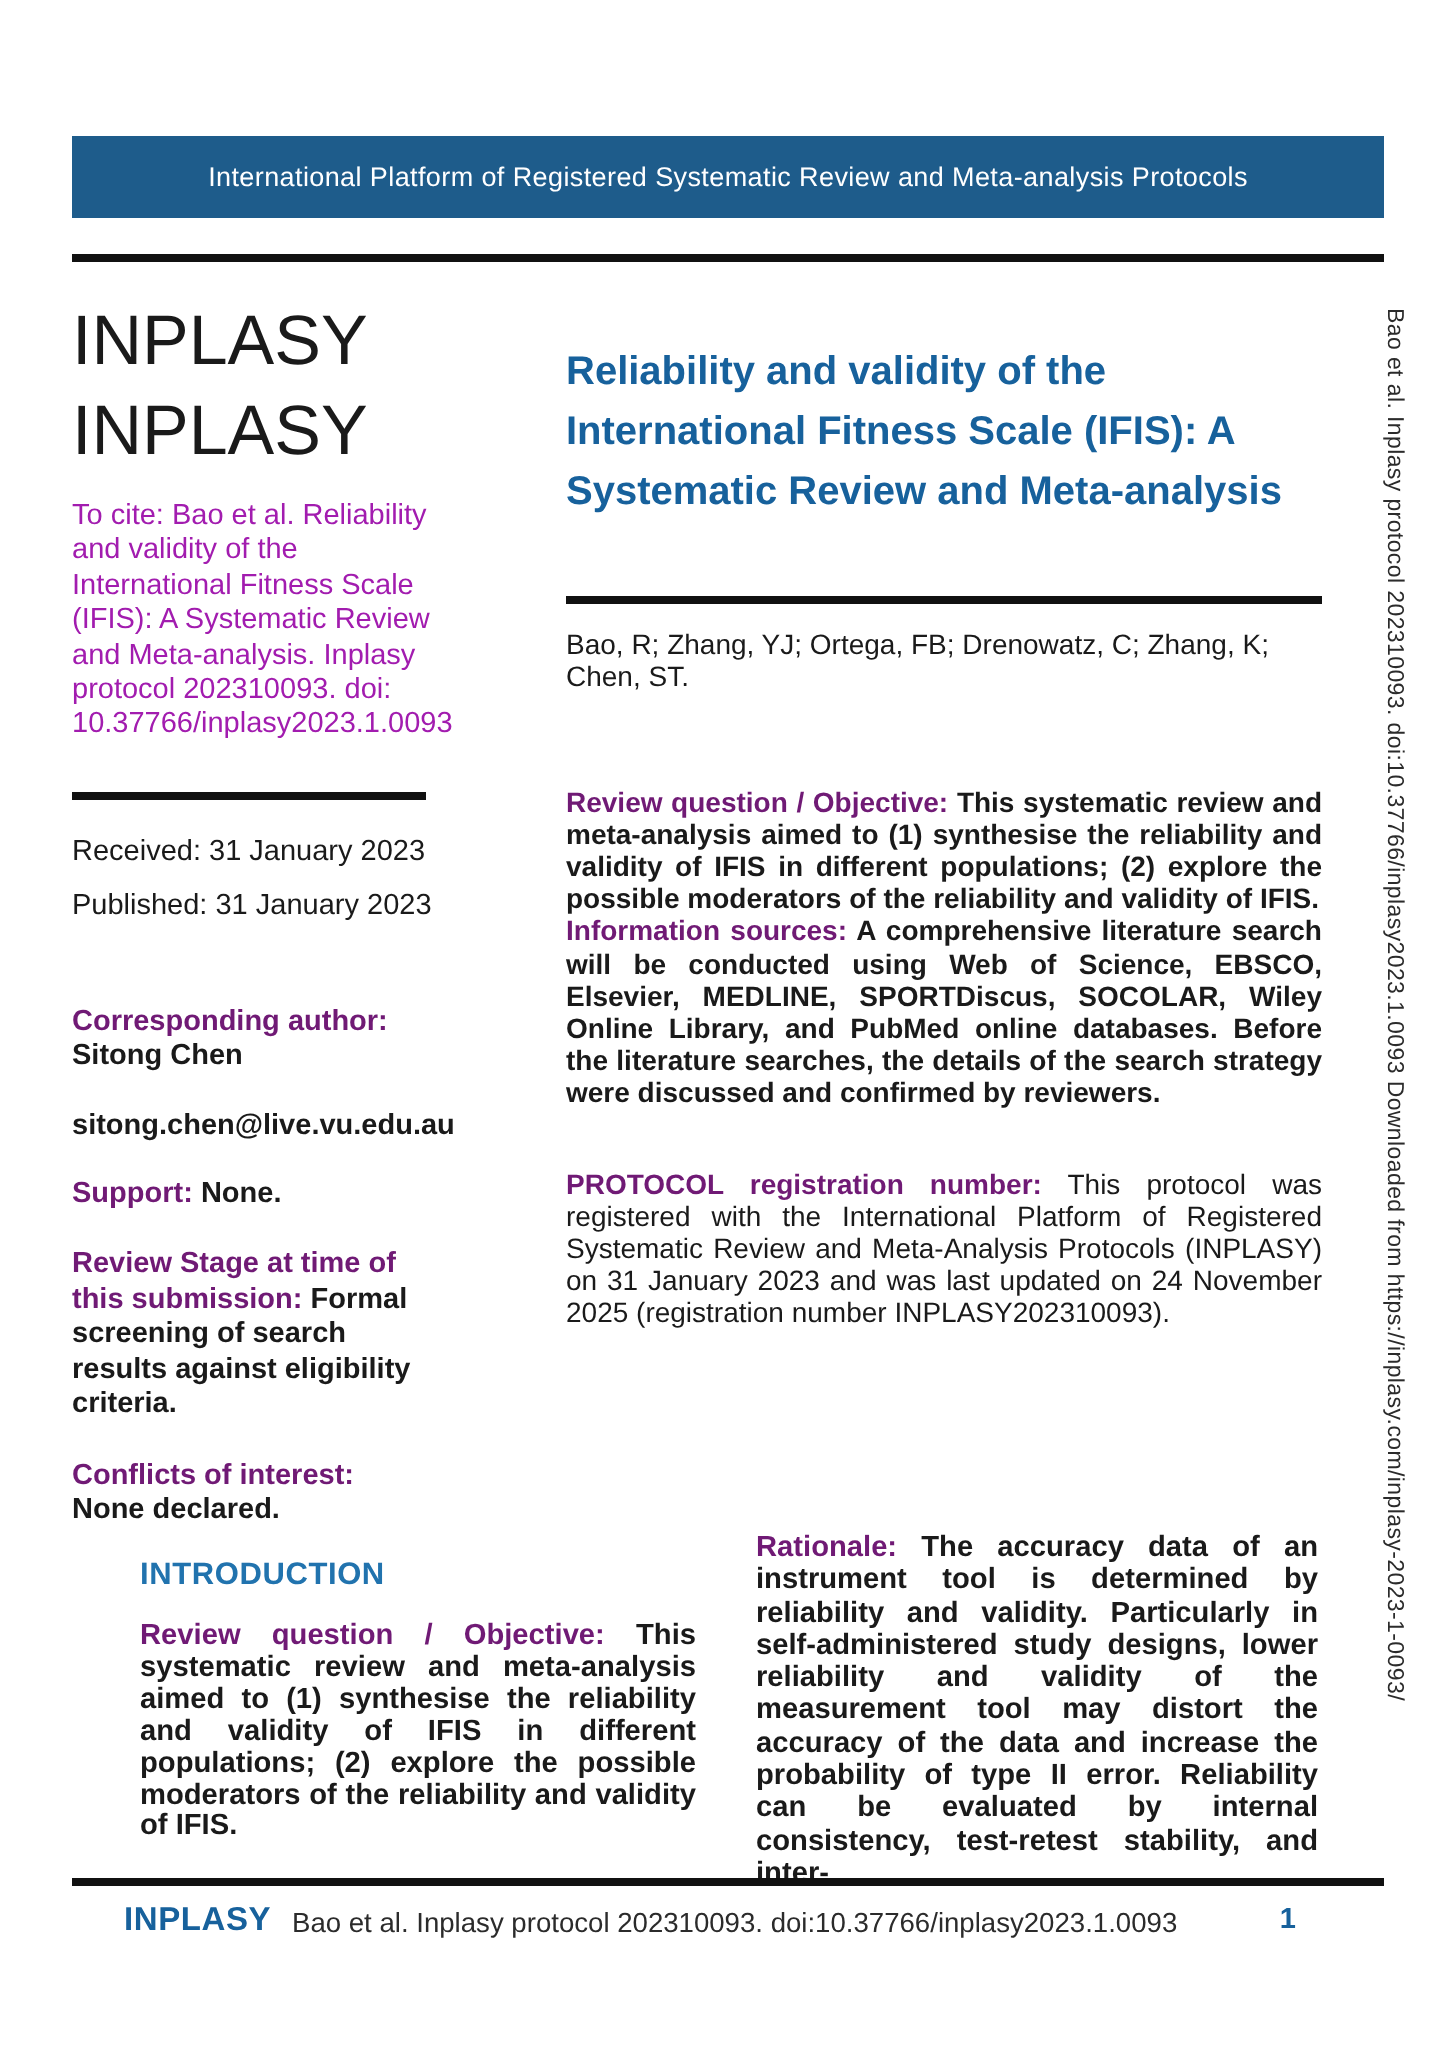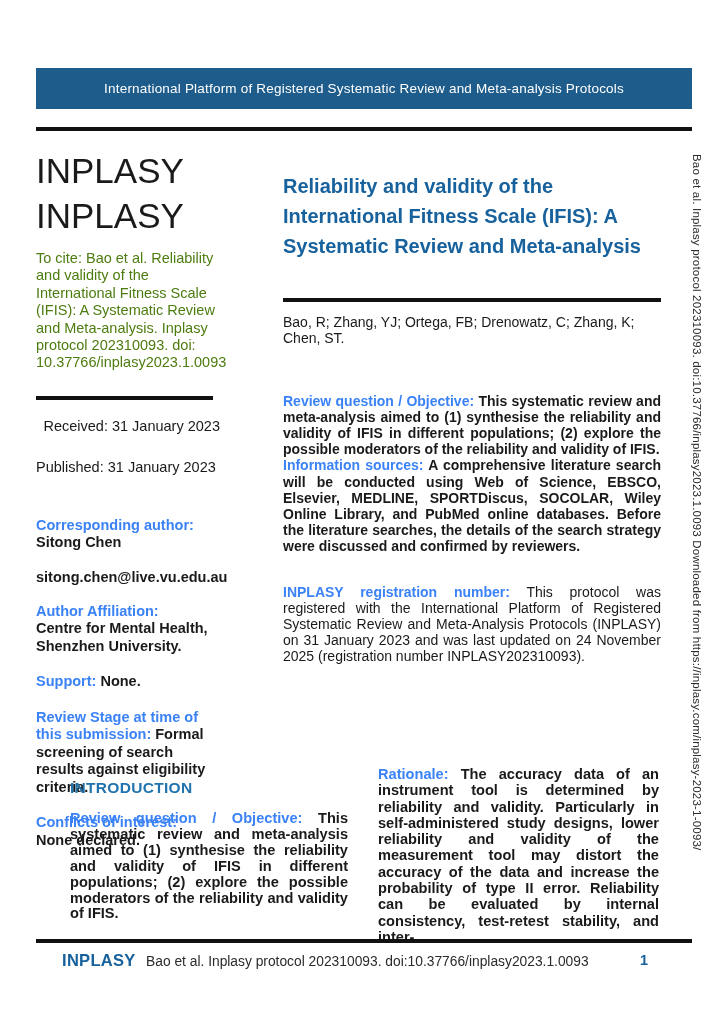--- a/index.html
+++ b/index.html
@@ -20,27 +20,27 @@
     display:flex; align-items:center; justify-content:center;
     font-size:13.5px; letter-spacing:0.2px;
   }
   .rule-full {
     position:absolute; left:36px; top:127px; width:656px; height:4px;
     background:#111111;
   }
   
   .left-col { position:absolute; left:36px; top:148px; width:184px; }
   .masthead { font-size:35px; line-height:45px; font-weight:400; color:#1a1a1a; }
-  .tocite { margin-top:12px; font-size:14.5px; line-height:17.4px; color:#4d7c0f; }
+  .tocite { margin-top:12px; font-size:14.5px; line-height:17.4px; color:#a21caf; }
   .left-rule { margin-top:24px; width:177px; height:4px; background:#111111; }
   .meta-line { font-size:14.5px; line-height:17.5px; }
-  .received { margin-top:18px;text-align:right; }
-  .published { margin-top:24px; }
+  .received { margin-top:18px; }
+  .published { margin-top:10px; }
   .blk { margin-top:18px; font-size:14.5px; line-height:17.5px; font-weight:bold; }
-  .lbl { color:#3b82f6; font-weight:bold; }
+  .lbl { color:#701a75; font-weight:bold; }
   .blk-tight { }
   .email-line { margin-top:17px; font-size:14.5px; font-weight:bold; }
   
   .right-col { position:absolute; left:283px; top:171px; width:378px; }
   .doc-title {
     font-size:20px; line-height:30px; font-weight:bold; color:#17619C;
   }
   .authors-rule { margin-top:37px; width:378px; height:3.5px; background:#111111; }
   .authors { margin-top:12px; font-size:14px; color:#1a1a1a; }
   .para-block-1 { margin-top:47px; }
@@ -97,24 +97,20 @@
     <div class="left-rule"></div>
     <p class="meta-line received">Received: 31 January 2023</p>
     <p class="meta-line published">Published: 31 January 2023</p>
 
     <div class="blk" style="margin-top:40px;">
       <div class="lbl">Corresponding author:</div>
       <div>Sitong Chen</div>
     </div>
     <p class="email-line">sitong.chen@live.vu.edu.au</p>
 
-    <div class="blk">
-      <div class="lbl">Author Affiliation:</div>
-      <div>Centre for Mental Health, Shenzhen University.</div>
-    </div>
 
     <p class="blk"><span class="lbl">Support:</span>
       <span>None.</span></p>
 
     <p class="blk blk-tight"><span class="lbl">Review Stage at time of this submission:</span>
       <span>Formal screening of search results against eligibility criteria.</span></p>
 
     <div class="blk blk-tight">
       <div class="lbl">Conflicts of interest:</div>
       <div>None declared.</div>
@@ -127,21 +123,21 @@
     <p class="authors">Bao, R; Zhang, YJ; Ortega, FB; Drenowatz, C; Zhang, K; Chen, ST.</p>
 
     <div class="para-block-1">
       <p class="jpara bold"><span class="lbl">Review question / Objective:</span>
         <span>This systematic review and meta-analysis aimed to (1) synthesise the reliability and validity of IFIS in different populations; (2) explore the possible moderators of the reliability and validity of IFIS.</span></p>
       <p class="jpara bold"><span class="lbl">Information sources:</span>
         <span>A comprehensive literature search will be conducted using Web of Science, EBSCO, Elsevier, MEDLINE, SPORTDiscus, SOCOLAR, Wiley Online Library, and PubMed online databases. Before the literature searches, the details of the search strategy were discussed and confirmed by reviewers.</span></p>
     </div>
 
     <div class="para-block-2">
-      <p class="jpara"><span class="lbl">INPLASY registration number:</span>
+      <p class="jpara"><span class="lbl">PROTOCOL registration number:</span>
         <span>This protocol was registered with the International Platform of Registered Systematic Review and Meta-Analysis Protocols (INPLASY) on 31 January 2023 and was last updated on 24 November 2025 (registration number INPLASY202310093).</span></p>
     </div>
   </div>
 
   <div class="intro-left">
     <div class="intro-heading">INTRODUCTION</div>
     <p class="jpara bold"><span class="lbl">Review question / Objective:</span>
       <span>This systematic review and meta-analysis aimed to (1) synthesise the reliability and validity of IFIS in different populations; (2) explore the possible moderators of the reliability and validity of IFIS.</span></p>
   </div>
 

